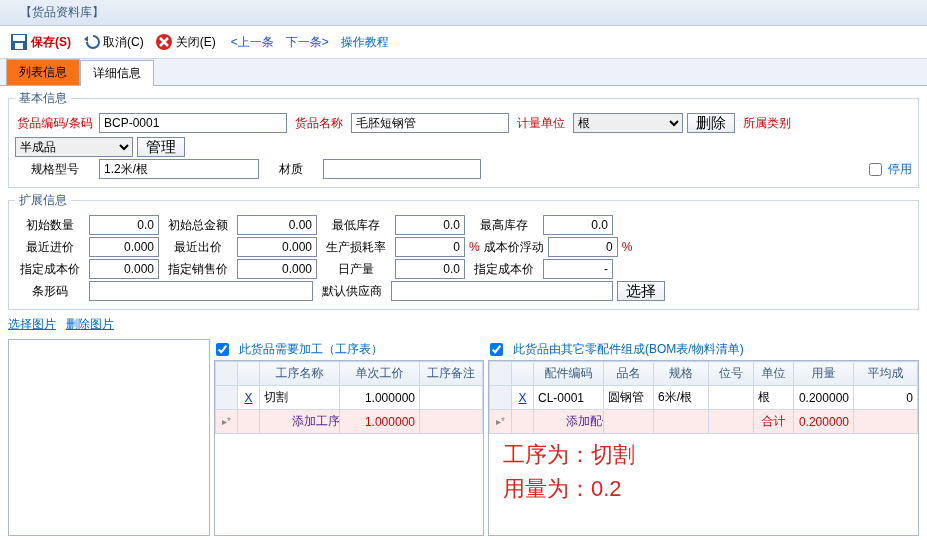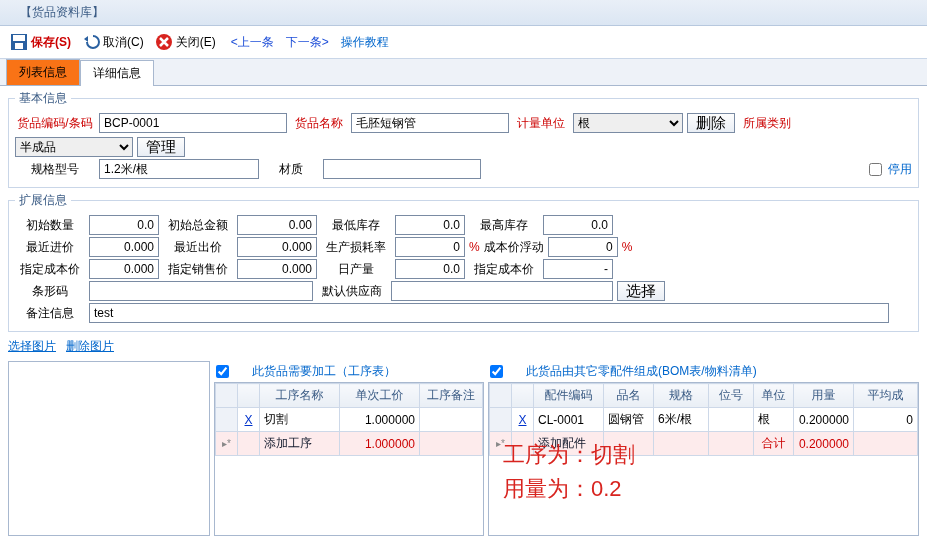--- a/index.html
+++ b/index.html
@@ -117,21 +117,21 @@
     flex-shrink: 0;
   }
   .panel {
     flex: 1;
     display: flex;
     flex-direction: column;
   }
   .panel-head {
     display: flex;
     align-items: center;
-    gap: 21px;
+    gap: 8px;
     padding: 2px;
     color: #0066cc;
   }
   .grid {
     border: 1px solid #a8b8cf;
     background: #fff;
     flex: 1;
     overflow: hidden;
     display: flex;
     flex-direction: column;
@@ -153,21 +153,21 @@
     background: linear-gradient(#f7f9fc, #e9eef5);
     color: #3a5b84;
     text-align: center;
     font-weight: normal;
   }
   .grid td.num { text-align: right; }
   .grid .rowhdr { width: 22px; background: #eef2f8; text-align: center; color: #888; }
   .grid .delcol { width: 22px; text-align: center; }
   .grid .delcol a { color: #0033cc; text-decoration: underline; cursor: pointer; }
   .grid .newrow td { background: #fdebec; }
-  .grid .newrow .addlink { color: #0f172a; }
+  .grid .newrow .addlink { color: #4c1d95; margin-left: 28px; }
   .annot {
     position: absolute;
     left: 503px;
     top: 438px;
     font-family: "Microsoft YaHei", sans-serif;
     font-size: 22px;
     color: #d8241f;
     line-height: 34px;
     font-weight: 500;
   }
@@ -284,24 +284,20 @@
       <span class="lbl-f">指定成本价</span>
       <input class="text" style="width: 70px; text-align: right;" value="-">
     </div>
     <div class="row">
       <span class="lbl-f">条形码</span>
       <input class="text" style="width: 224px;" value="">
       <span class="lbl-f">默认供应商</span>
       <input class="text" style="width: 222px;" value="">
       <button class="btn">选择</button>
     </div>
-    <div class="row">
-      <span class="lbl-f">备注信息</span>
-      <input class="text" style="width: 800px;" value="test">
-    </div>
   </fieldset>
 
   <div>
     <div class="img-links">
       <span class="link">选择图片</span>
       <span class="link">删除图片</span>
     </div>
   </div>
 
   <div class="bottom">

